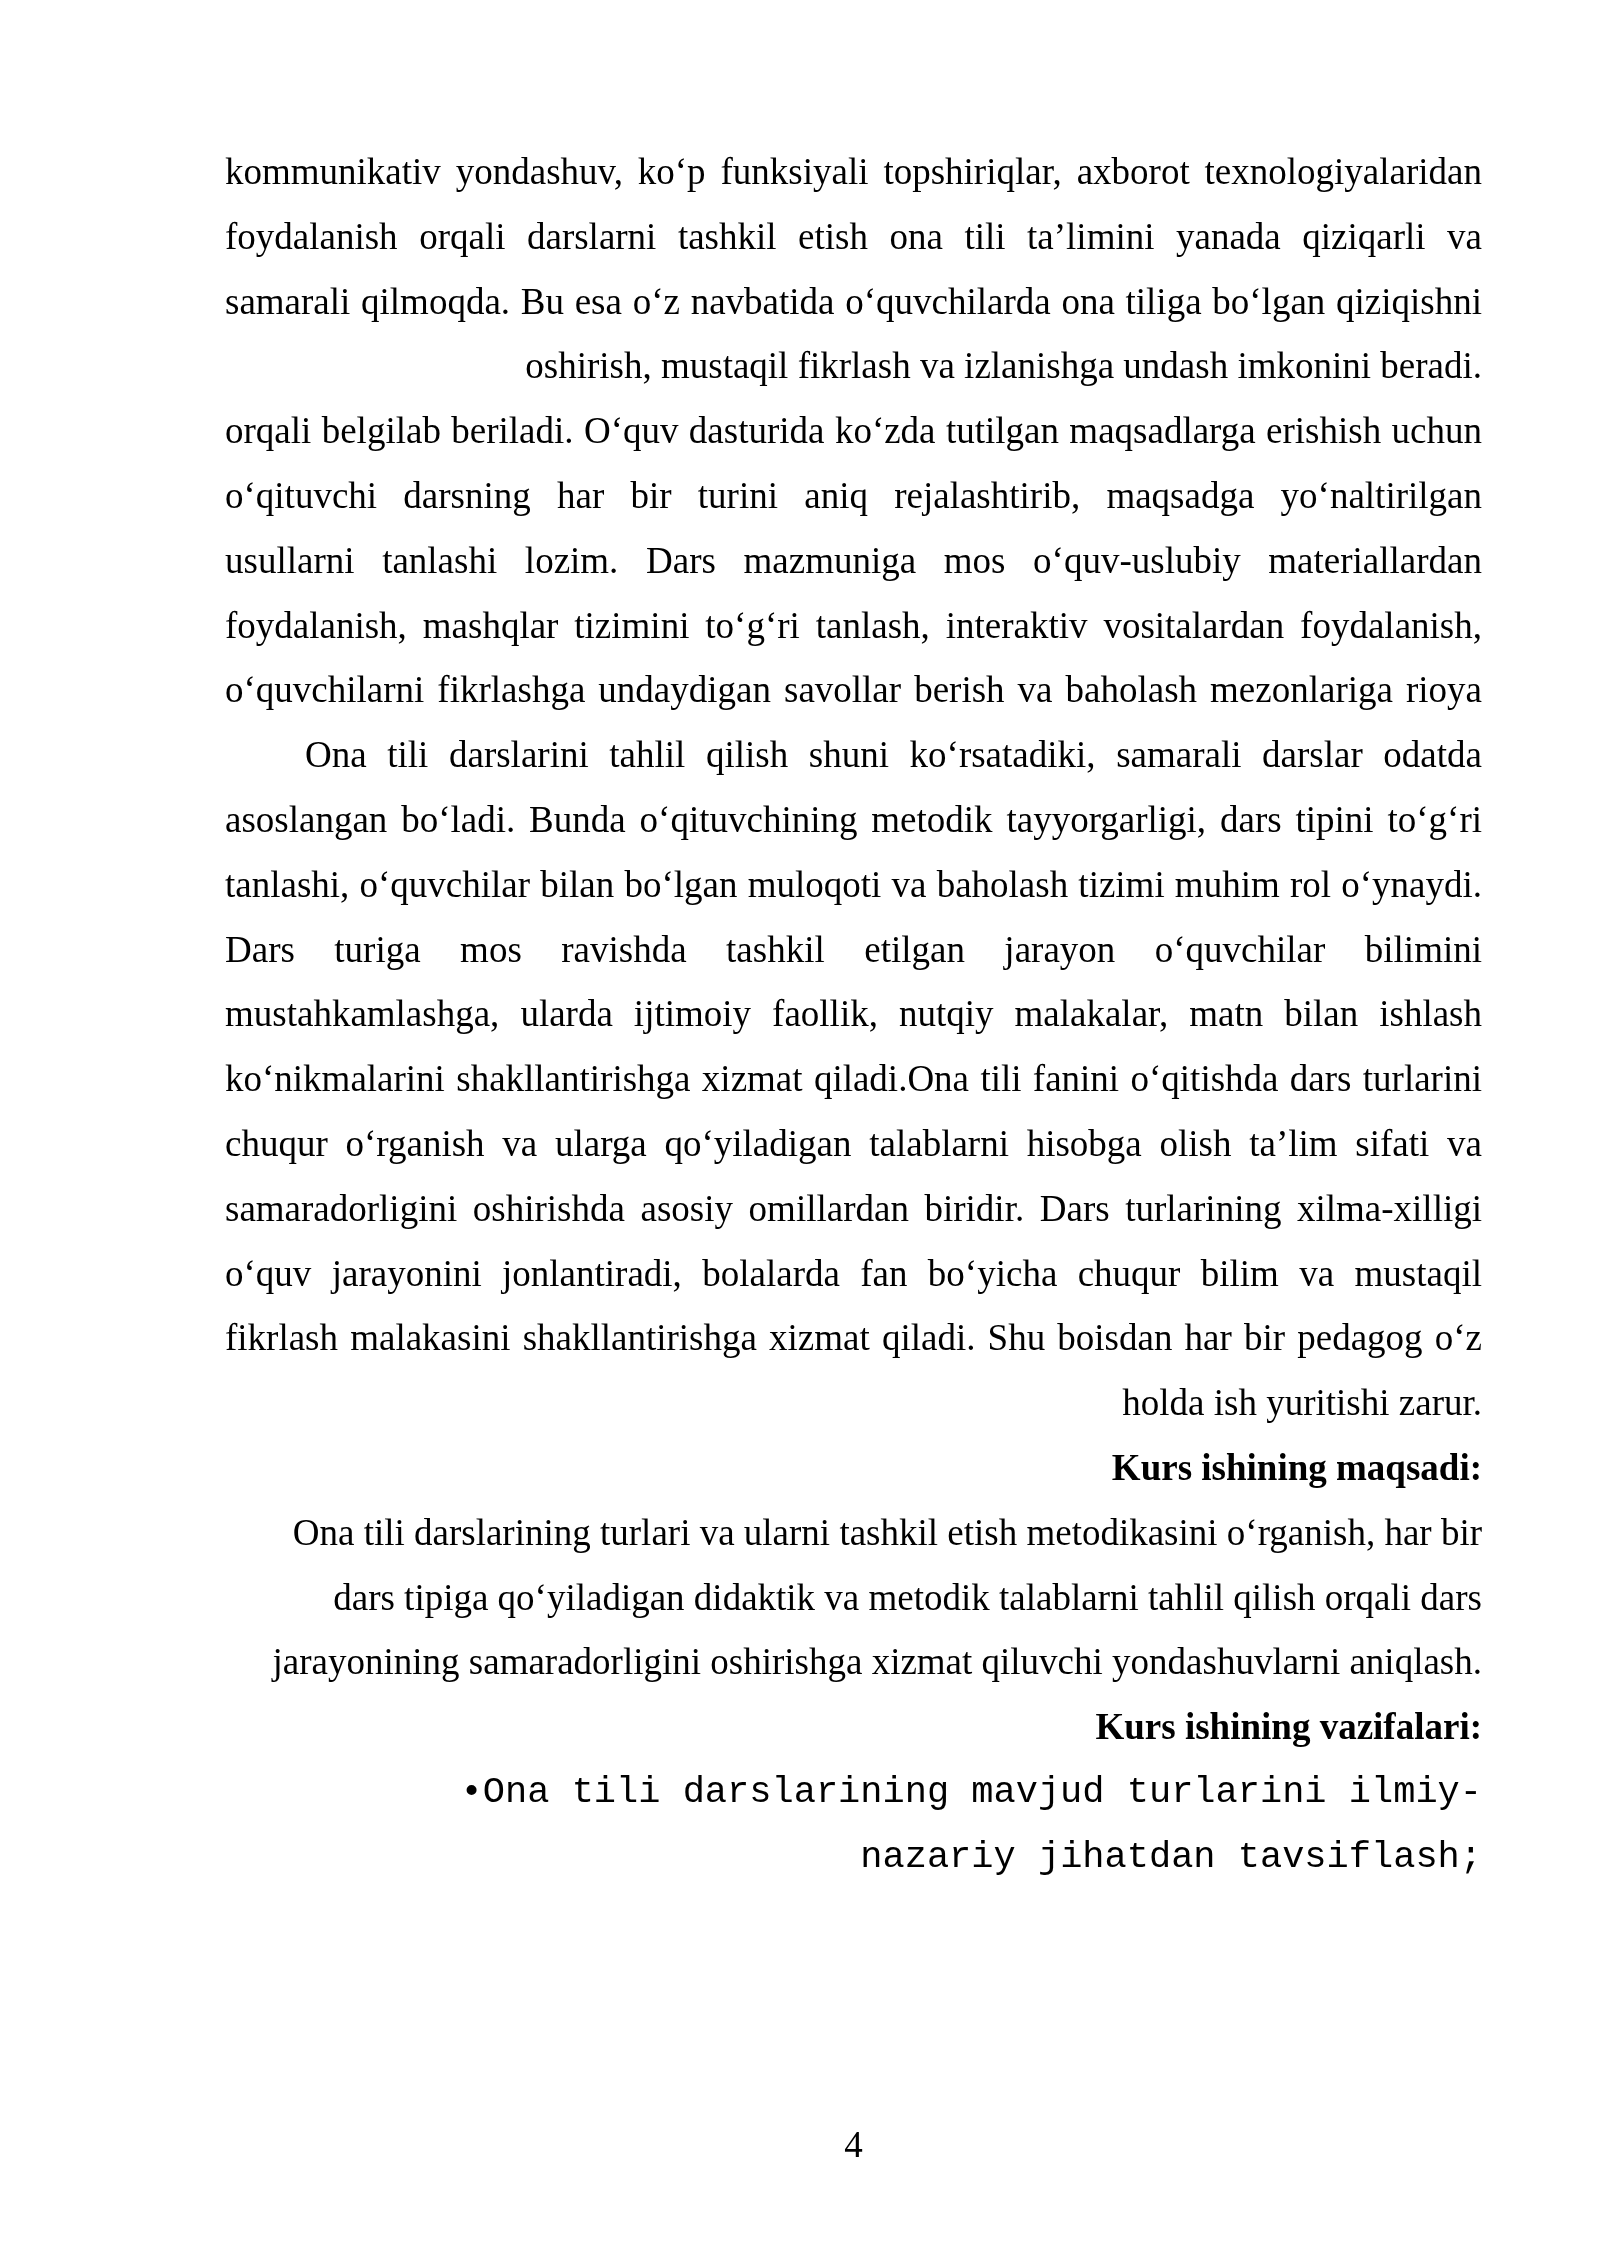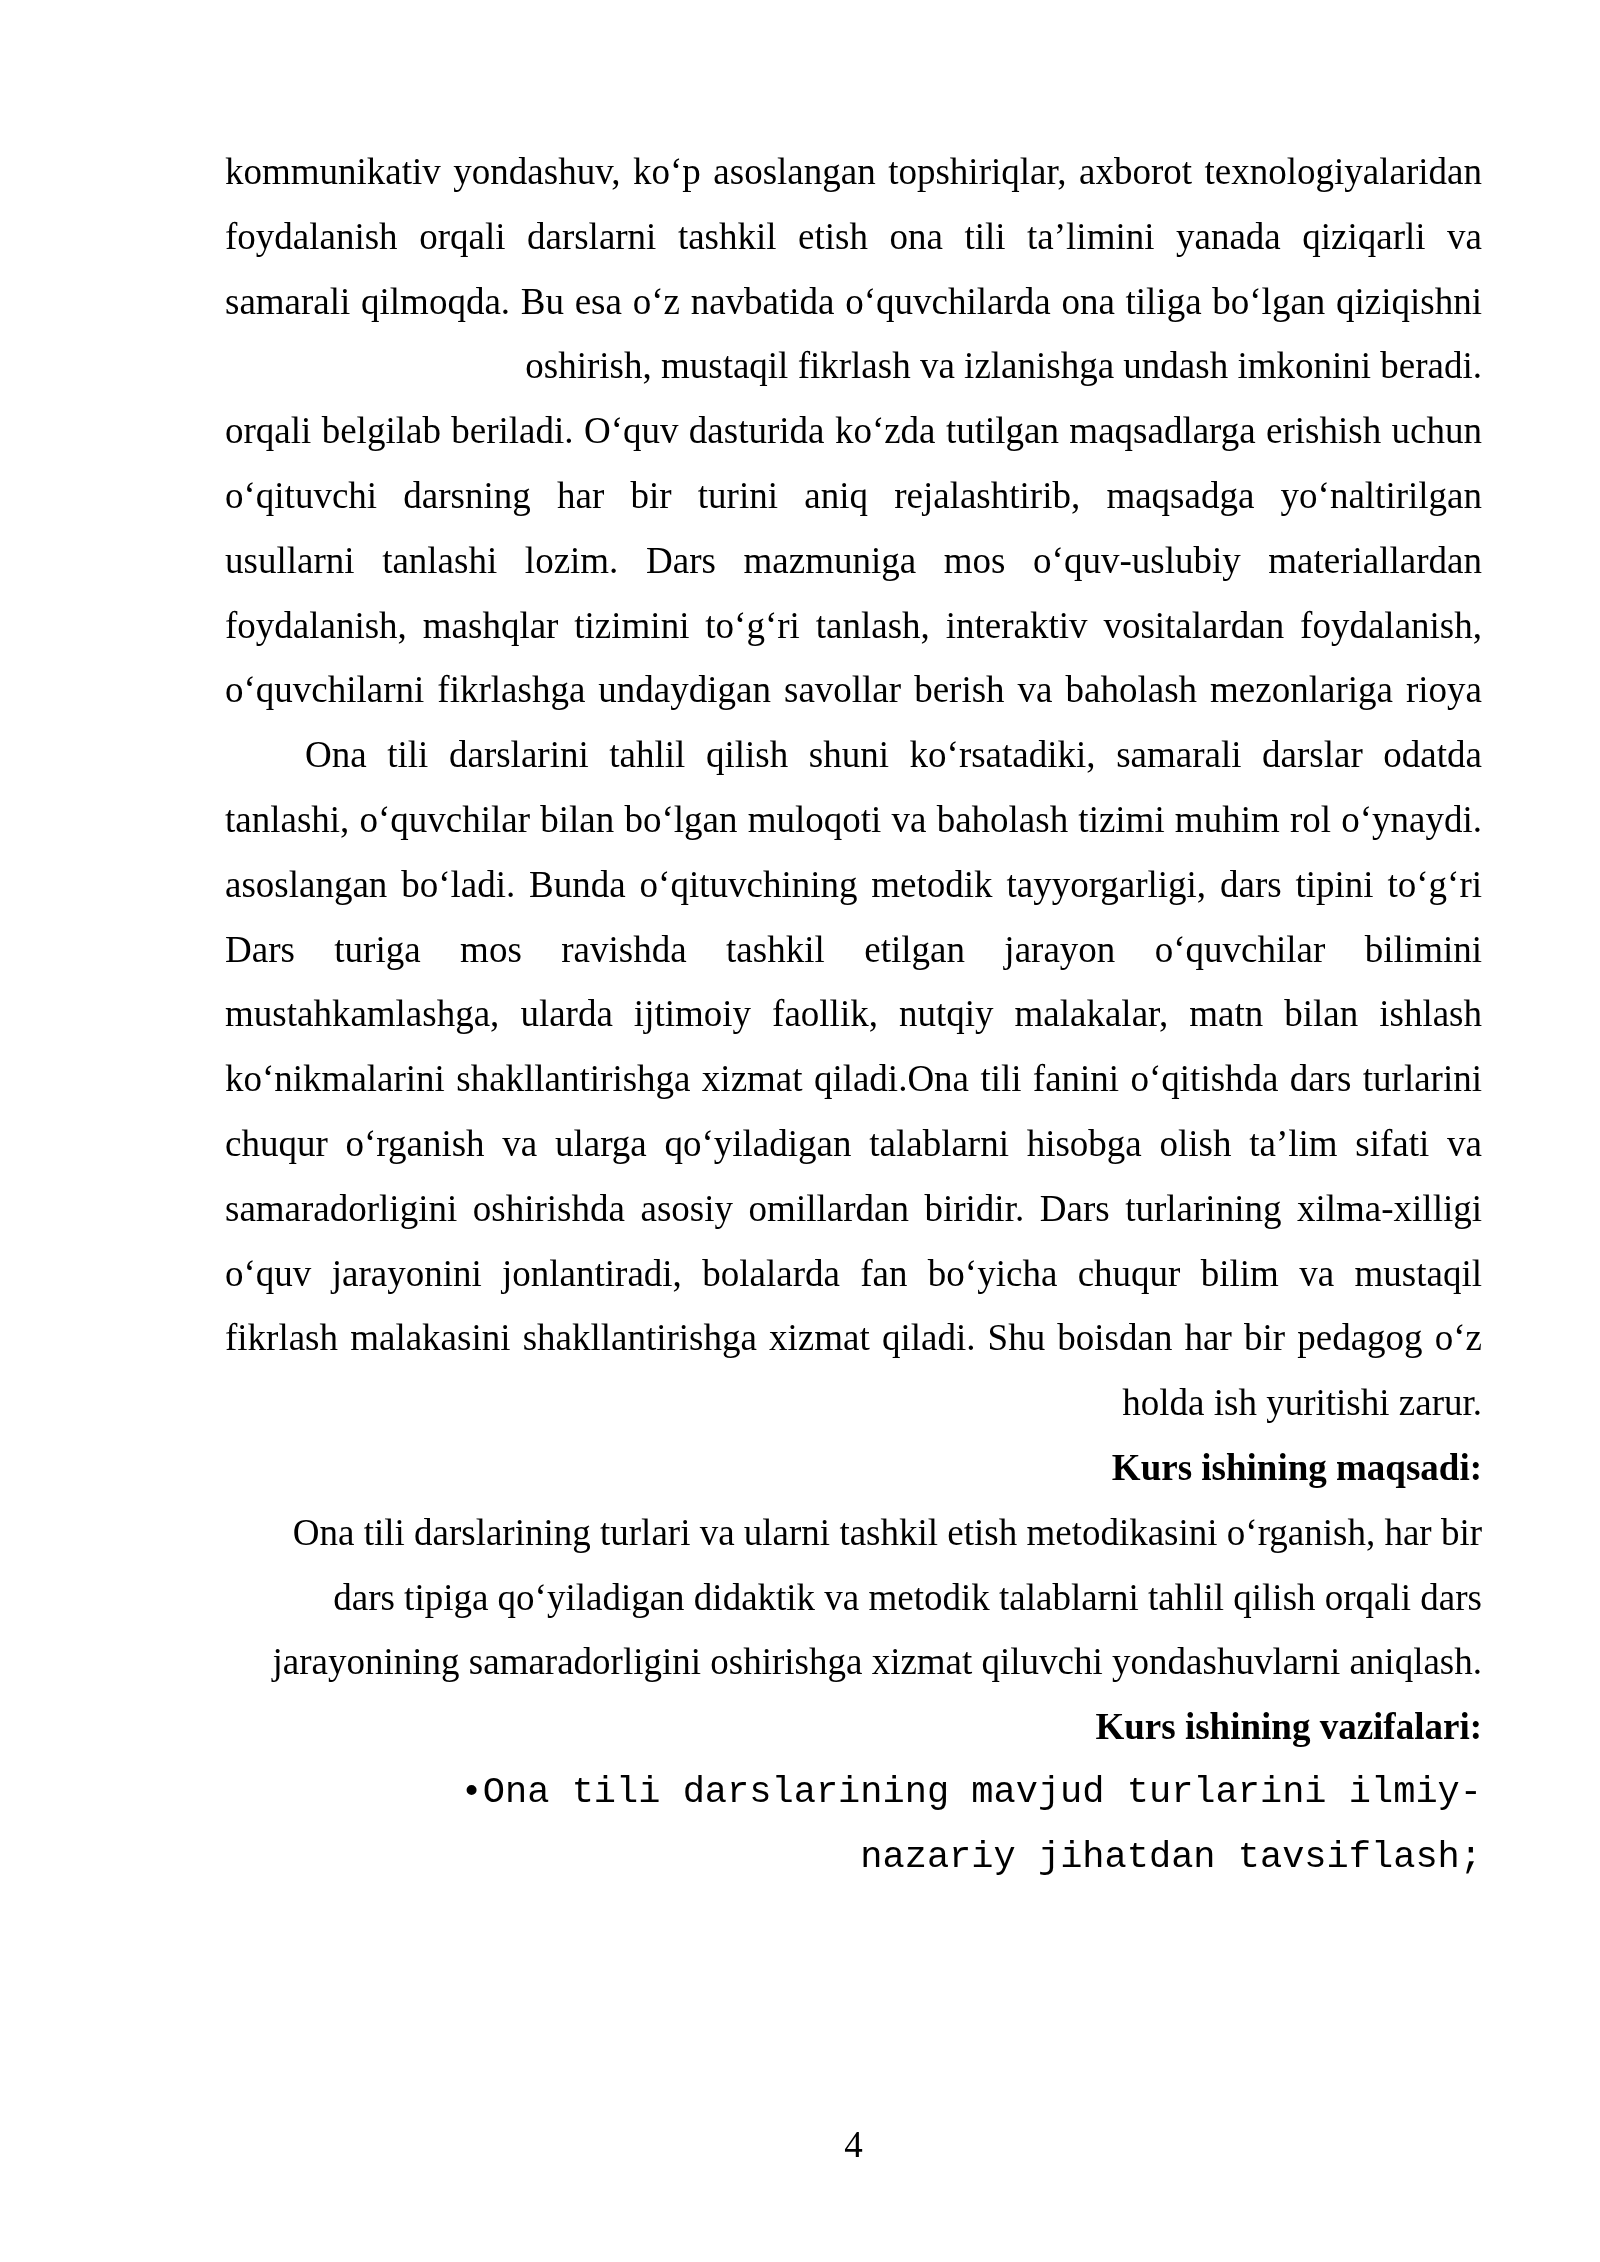--- a/index.html
+++ b/index.html
@@ -56,36 +56,36 @@
     font-size: 37px;
     line-height: 45px;
   }
 </style>
 </head>
 <body>
 
 <div class="page">
   <div class="content">
       <div class="para">
-        <div class="line fit">kommunikativ yondashuv, ko‘p asoslangan topshiriqlar, axborot texnologiyalaridan</div>
+        <div class="line fit">kommunikativ yondashuv, ko‘p funksiyali topshiriqlar, axborot texnologiyalaridan</div>
         <div class="line fit">foydalanish orqali darslarni tashkil etish ona tili ta’limini yanada qiziqarli va</div>
         <div class="line fit">samarali qilmoqda. Bu esa o‘z navbatida o‘quvchilarda ona tiliga bo‘lgan qiziqishni</div>
         <div class="line">oshirish, mustaqil fikrlash va izlanishga undash imkonini beradi.</div>
       </div>
       <div class="para">
         <div class="line fit">orqali belgilab beriladi. O‘quv dasturida ko‘zda tutilgan maqsadlarga erishish uchun</div>
         <div class="line fit">o‘qituvchi darsning har bir turini aniq rejalashtirib, maqsadga yo‘naltirilgan</div>
         <div class="line fit">usullarni tanlashi lozim. Dars mazmuniga mos o‘quv-uslubiy materiallardan</div>
         <div class="line fit">foydalanish, mashqlar tizimini to‘g‘ri tanlash, interaktiv vositalardan foydalanish,</div>
         <div class="line fit">o‘quvchilarni fikrlashga undaydigan savollar berish va baholash mezonlariga rioya</div>
       </div>
       <div class="para">
         <div class="line fit indent">Ona tili darslarini tahlil qilish shuni ko‘rsatadiki, samarali darslar odatda</div>
+        <div class="line fit">asoslangan bo‘ladi. Bunda o‘qituvchining metodik tayyorgarligi, dars tipini to‘g‘ri</div>
         <div class="line fit">tanlashi, o‘quvchilar bilan bo‘lgan muloqoti va baholash tizimi muhim rol o‘ynaydi.</div>
-        <div class="line fit">asoslangan bo‘ladi. Bunda o‘qituvchining metodik tayyorgarligi, dars tipini to‘g‘ri</div>
         <div class="line fit">Dars turiga mos ravishda tashkil etilgan jarayon o‘quvchilar bilimini</div>
         <div class="line fit">mustahkamlashga, ularda ijtimoiy faollik, nutqiy malakalar, matn bilan ishlash</div>
         <div class="line fit">ko‘nikmalarini shakllantirishga xizmat qiladi.Ona tili fanini o‘qitishda dars turlarini</div>
         <div class="line fit">chuqur o‘rganish va ularga qo‘yiladigan talablarni hisobga olish ta’lim sifati va</div>
         <div class="line fit">samaradorligini oshirishda asosiy omillardan biridir. Dars turlarining xilma-xilligi</div>
         <div class="line fit">o‘quv jarayonini jonlantiradi, bolalarda fan bo‘yicha chuqur bilim va mustaqil</div>
         <div class="line fit">fikrlash malakasini shakllantirishga xizmat qiladi. Shu boisdan har bir pedagog o‘z</div>
         <div class="line">holda ish yuritishi zarur.</div>
       </div>
       <div class="para">

